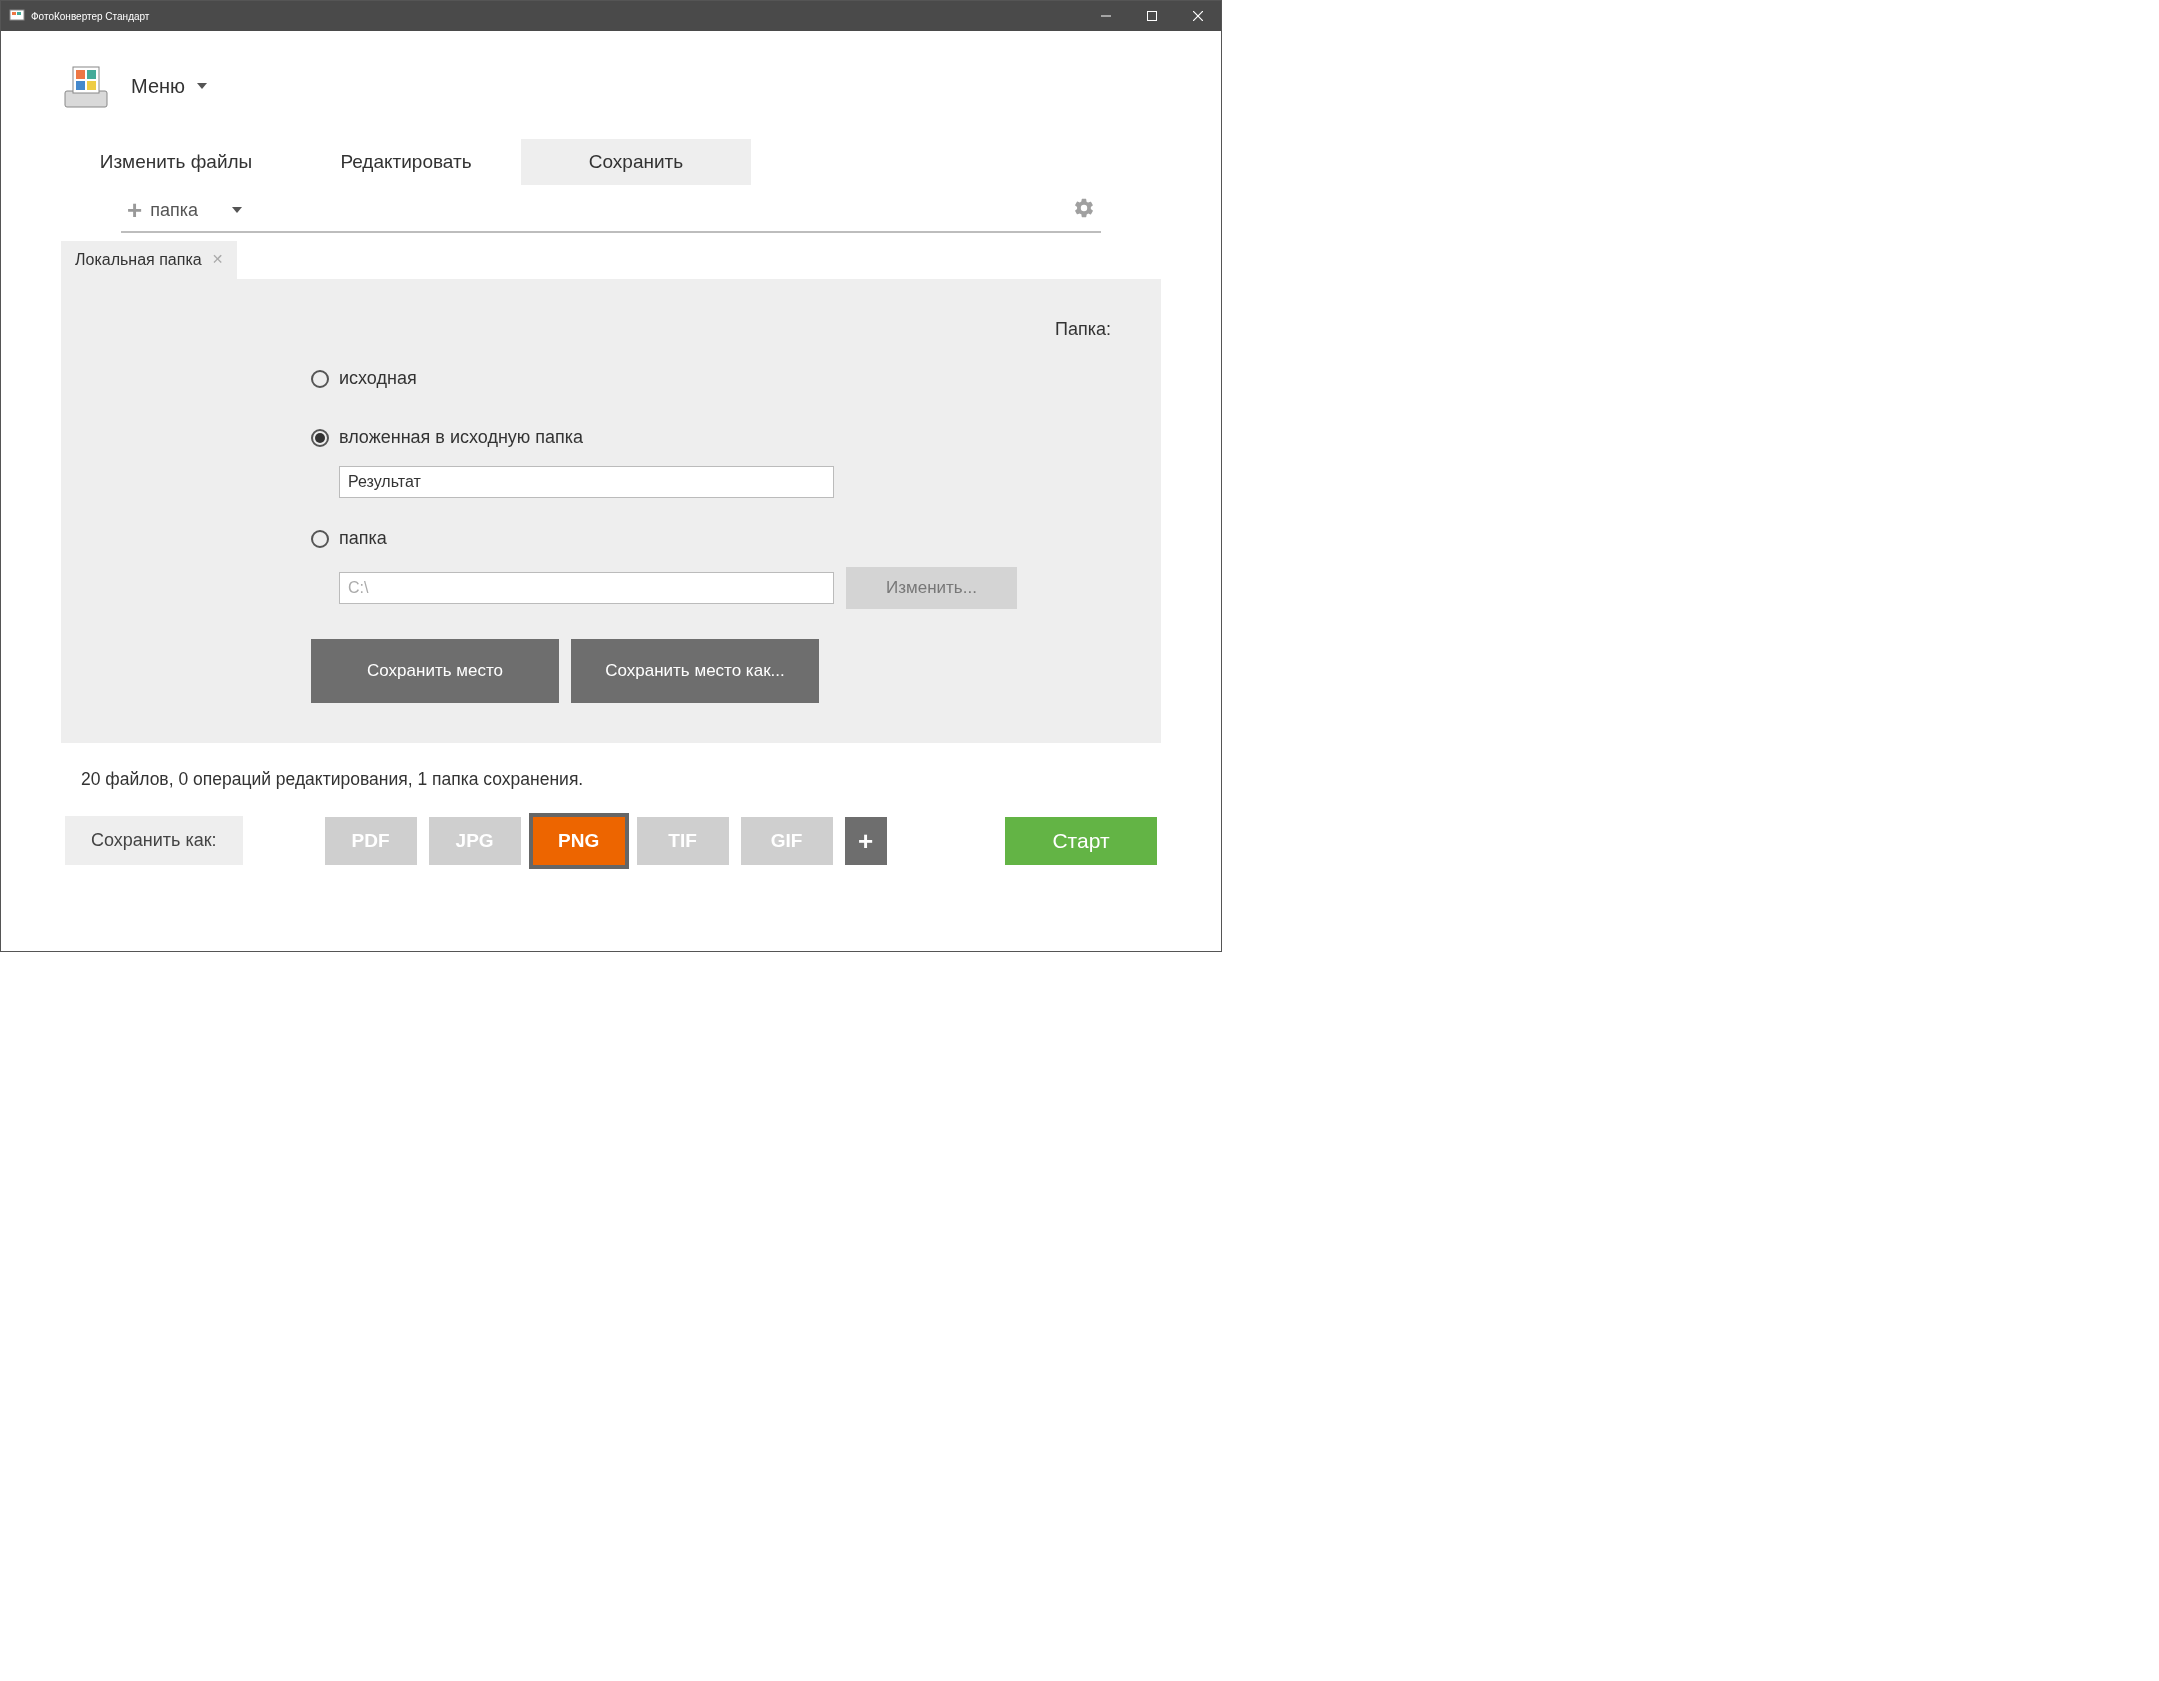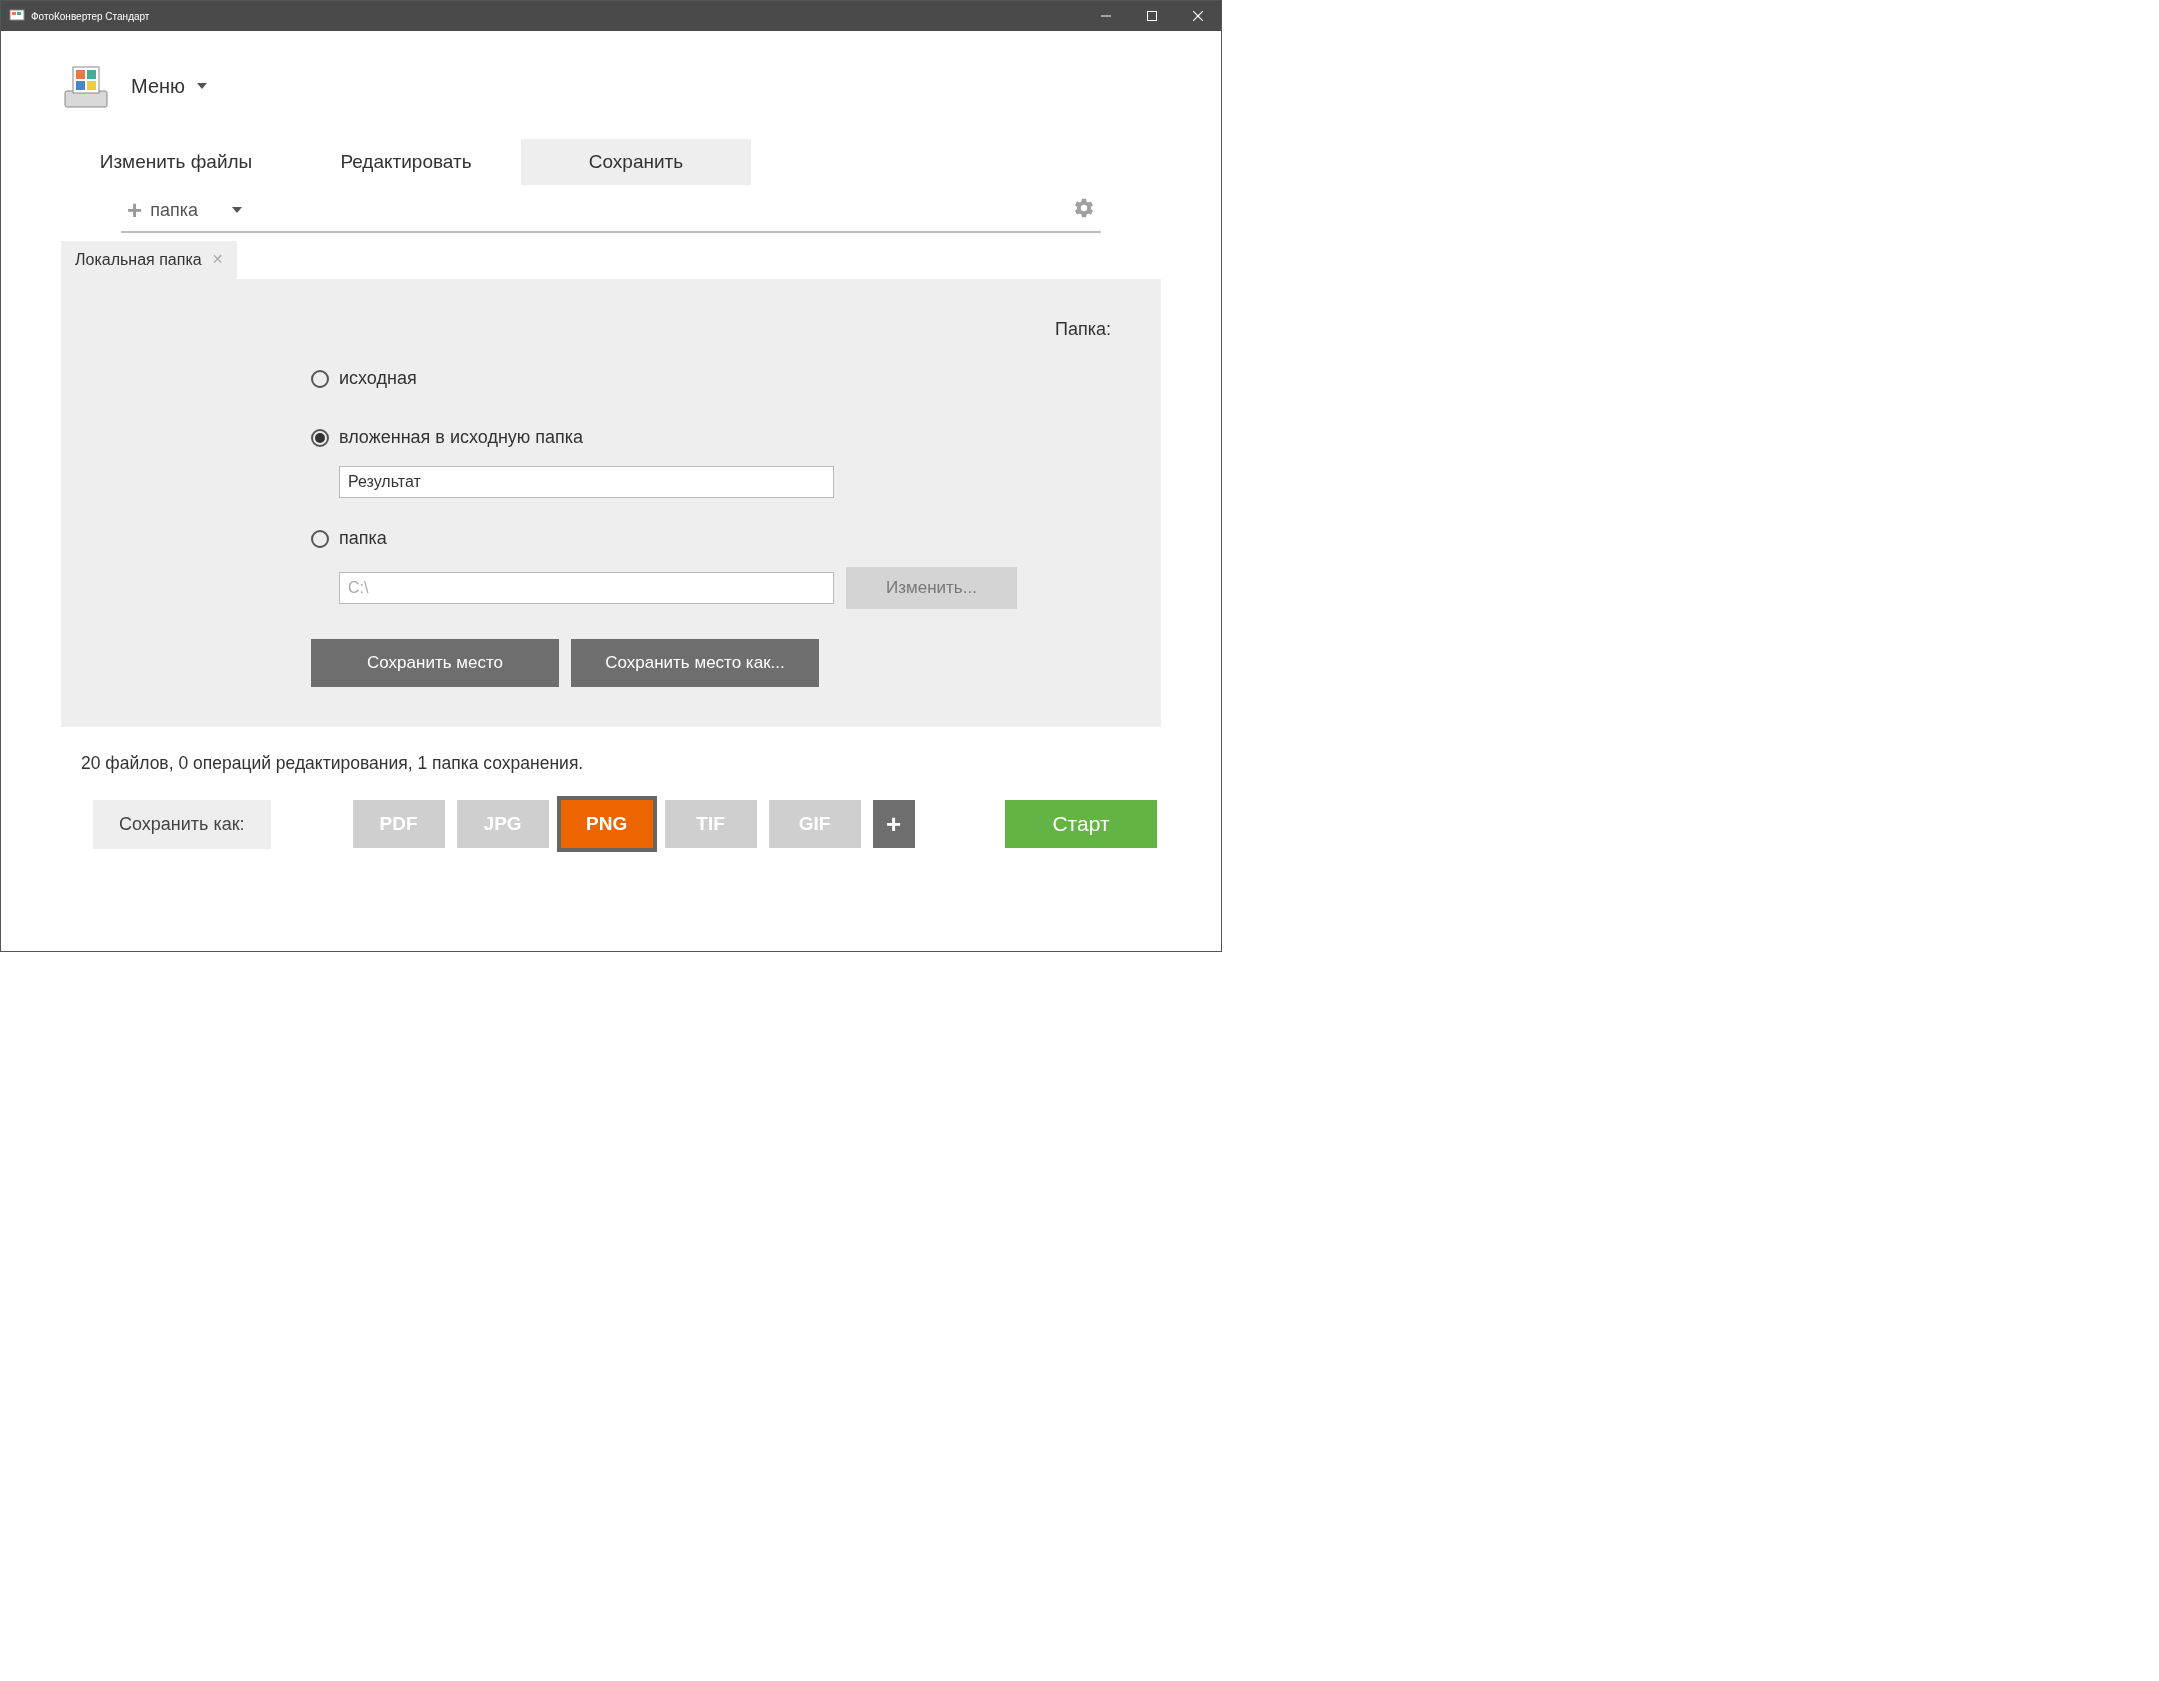--- a/index.html
+++ b/index.html
@@ -154,35 +154,35 @@
     border: none;
     height: 42px;
     padding: 0 40px;
     font-size: 17px;
     cursor: pointer;
   }
   .btn-dark {
     background: #6e6e6e;
     color: #fff;
     border: none;
-    height: 48px;
+    height: 64px;
     width: 248px;
     font-size: 17px;
     cursor: pointer;
   }
   .btn-row { display: flex; gap: 12px; }
   .status {
     padding: 26px 80px 12px 80px;
     font-size: 17.5px;
     color: #333;
   }
   .bottom-bar {
     display: flex;
-    align-items: flex-start;
-    padding: 14px 64px 20px 92px;
+    align-items: flex-end;
+    padding: 14px 64px 20px 64px;
     gap: 12px;
   }
   .save-as-label {
     background: #eeeeee;
     padding: 14px 26px;
     font-size: 18px;
     color: #444;
     margin-right: 70px;
   }
   .fmt-btn {

